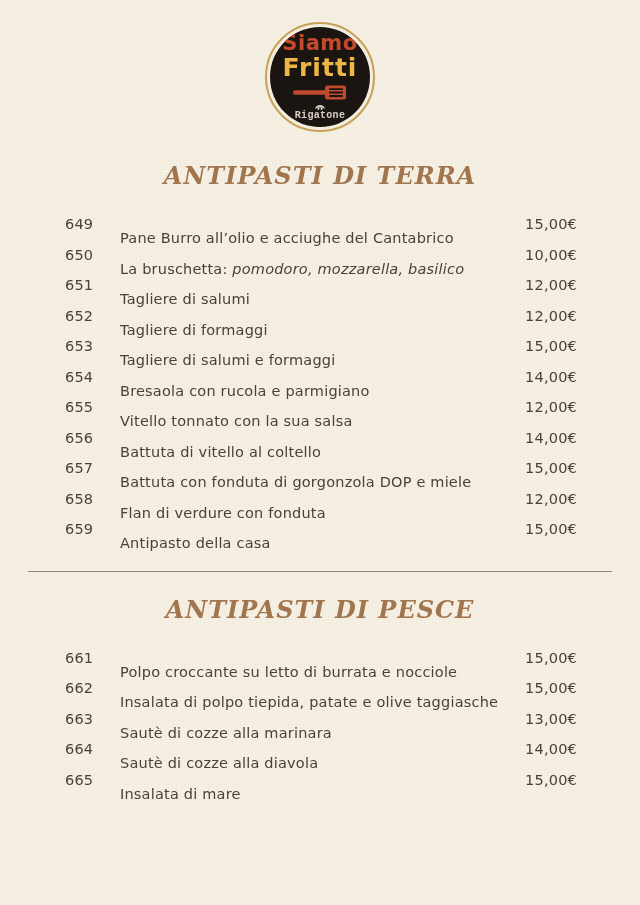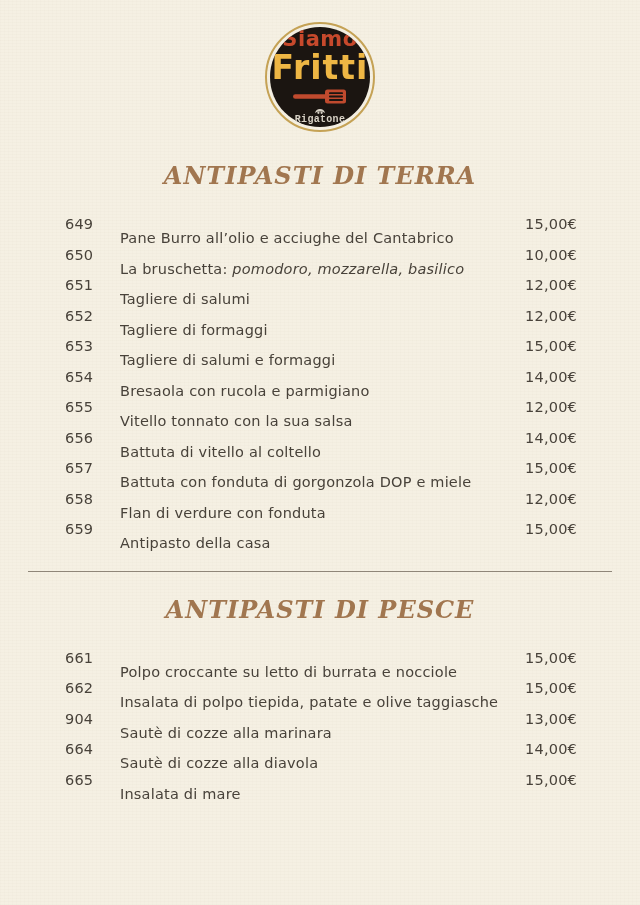--- a/index.html
+++ b/index.html
@@ -33,21 +33,21 @@
     border:2.5px solid var(--ring);border-radius:50%;
     padding:3px;
   }
   .logo-disc{
     width:100%;height:100%;border-radius:50%;
     background:var(--disc);
     display:flex;flex-direction:column;align-items:center;justify-content:center;
     overflow:hidden;
   }
   .logo-line1{color:var(--siamo);font-size:21px;font-weight:600;line-height:1;letter-spacing:.5px;}
-  .logo-line2{color:var(--fritti);font-size:33px;font-weight:600;line-height:1;margin-top:1px;letter-spacing:1px;}
+  .logo-line2{color:var(--fritti);font-size:25px;font-weight:600;line-height:1;margin-top:1px;letter-spacing:1px;}
   .logo-spatula{margin-top:4px;line-height:0;}
   .logo-sub{display:flex;flex-direction:column;align-items:center;margin-top:2px;line-height:0;}
   .logo-subtitle{
     color:var(--subtitle);font-family:Liberation Mono, monospace;
     font-weight:700;font-size:10px;line-height:1;letter-spacing:.3px;
   }
 
   
   .section-title{
     font-family:"DejaVu Serif","Liberation Serif",serif;
@@ -180,21 +180,21 @@
     <span class="price">15,00€</span>
   </div>
 
   <div class="row">
     <span class="num">662</span>
     <span class="name"><span class="n">Insalata di polpo tiepida, patate e olive taggiasche</span><em class="ni"></em></span>
     <span class="price">15,00€</span>
   </div>
 
   <div class="row">
-    <span class="num">904</span>
+    <span class="num">663</span>
     <span class="name"><span class="n">Sautè di cozze alla marinara</span><em class="ni"></em></span>
     <span class="price">13,00€</span>
   </div>
 
   <div class="row">
     <span class="num">664</span>
     <span class="name"><span class="n">Sautè di cozze alla diavola</span><em class="ni"></em></span>
     <span class="price">14,00€</span>
   </div>
 

